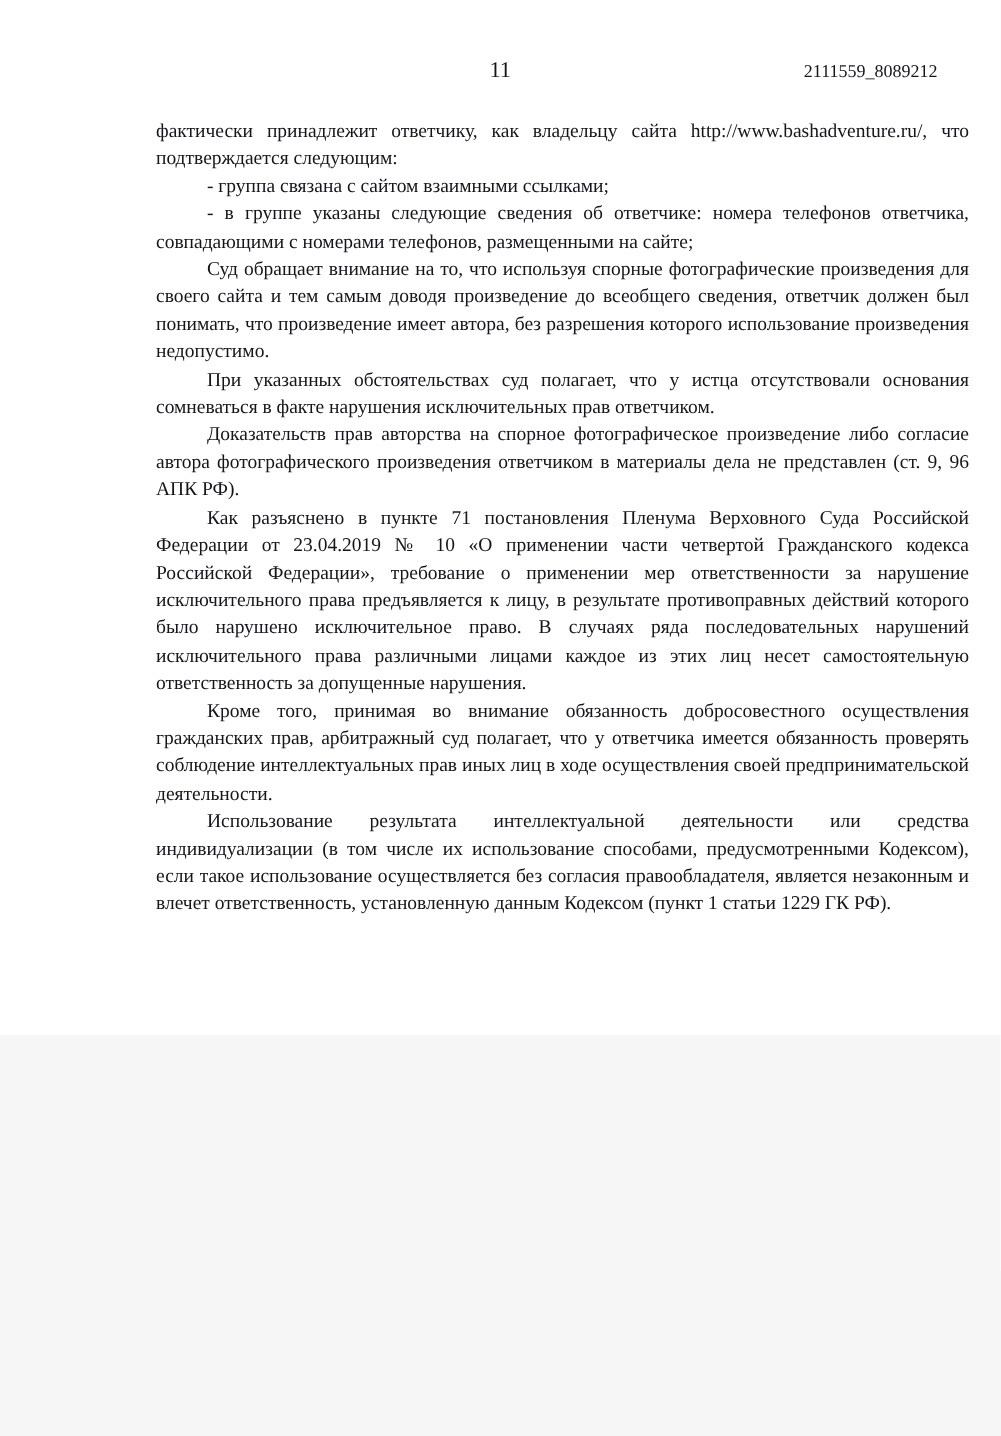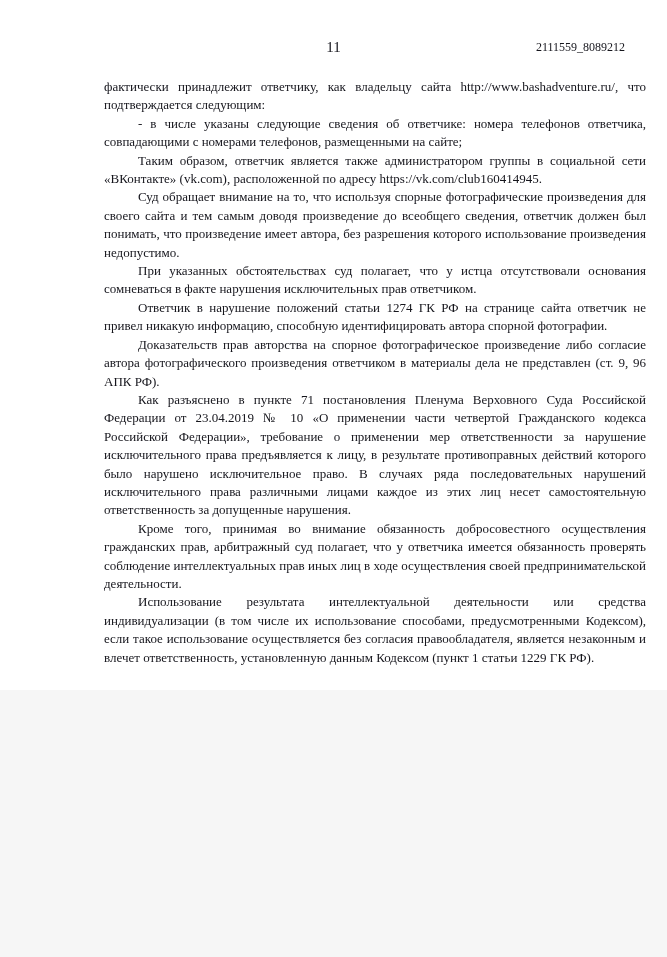--- a/index.html
+++ b/index.html
@@ -52,23 +52,22 @@
   }
 </style>
 </head>
 <body>
 
 <div class="page">
   <div class="page-number">11</div>
   <div class="case-ref">2111559_8089212</div>
   <div class="doc-body">
       <p>фактически принадлежит ответчику, как владельцу сайта http://www.bashadventure.ru/, что подтверждается следующим:</p>
-      <p class="indent">- в числе указаны следующие сведения об ответчике: номера телефонов ответчика, совпадающими с номерами телефонов, размещенными на сайте;</p>
-      <p class="indent">Таким образом, ответчик является также администратором группы в социальной сети «ВКонтакте» (vk.com), расположенной по адресу https://vk.com/club160414945.</p>
+      <p class="indent">- группа связана с сайтом взаимными ссылками;</p>
+      <p class="indent">- в группе указаны следующие сведения об ответчике: номера телефонов ответчика, совпадающими с номерами телефонов, размещенными на сайте;</p>
       <p class="indent">Суд обращает внимание на то, что используя спорные фотографические произведения для своего сайта и тем самым доводя произведение до всеобщего сведения, ответчик должен был понимать, что произведение имеет автора, без разрешения которого использование произведения недопустимо.</p>
       <p class="indent">При указанных обстоятельствах суд полагает, что у истца отсутствовали основания сомневаться в факте нарушения исключительных прав ответчиком.</p>
-      <p class="indent">Ответчик в нарушение положений статьи 1274 ГК РФ на странице сайта ответчик не привел никакую информацию, способную идентифицировать автора спорной фотографии.</p>
       <p class="indent">Доказательств прав авторства на спорное фотографическое произведение либо согласие автора фотографического произведения ответчиком в материалы дела не представлен (ст. 9, 96 АПК РФ).</p>
       <p class="indent">Как разъяснено в пункте 71 постановления Пленума Верховного Суда Российской Федерации от 23.04.2019 № 10 «О применении части четвертой Гражданского кодекса Российской Федерации», требование о применении мер ответственности за нарушение исключительного права предъявляется к лицу, в результате противоправных действий которого было нарушено исключительное право. В случаях ряда последовательных нарушений исключительного права различными лицами каждое из этих лиц несет самостоятельную ответственность за допущенные нарушения.</p>
       <p class="indent">Кроме того, принимая во внимание обязанность добросовестного осуществления гражданских прав, арбитражный суд полагает, что у ответчика имеется обязанность проверять соблюдение интеллектуальных прав иных лиц в ходе осуществления своей предпринимательской деятельности.</p>
       <p class="indent">Использование результата интеллектуальной деятельности или средства индивидуализации (в том числе их использование способами, предусмотренными Кодексом), если такое использование осуществляется без согласия правообладателя, является незаконным и влечет ответственность, установленную данным Кодексом (пункт 1 статьи 1229 ГК РФ).</p>
     </div>
 </div>
 
 </body></html>

